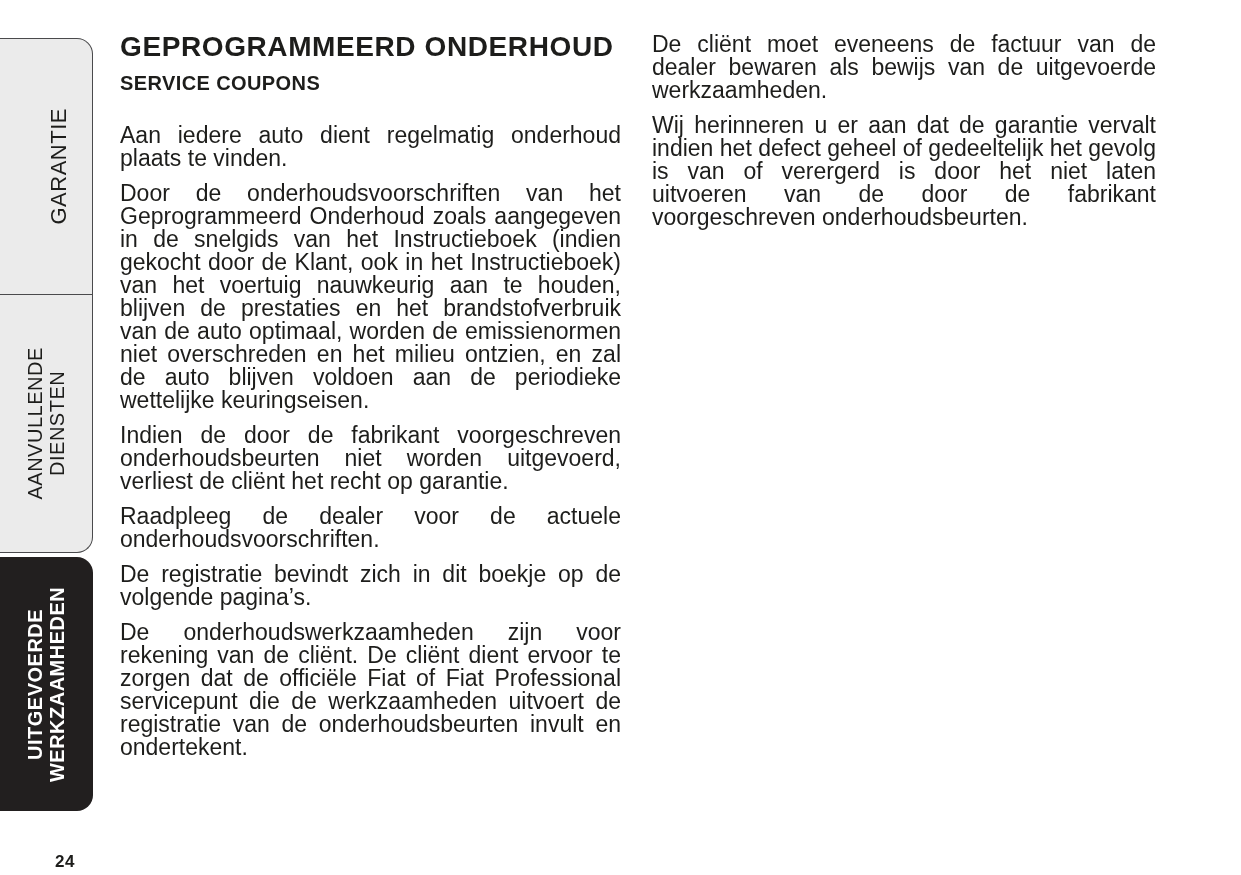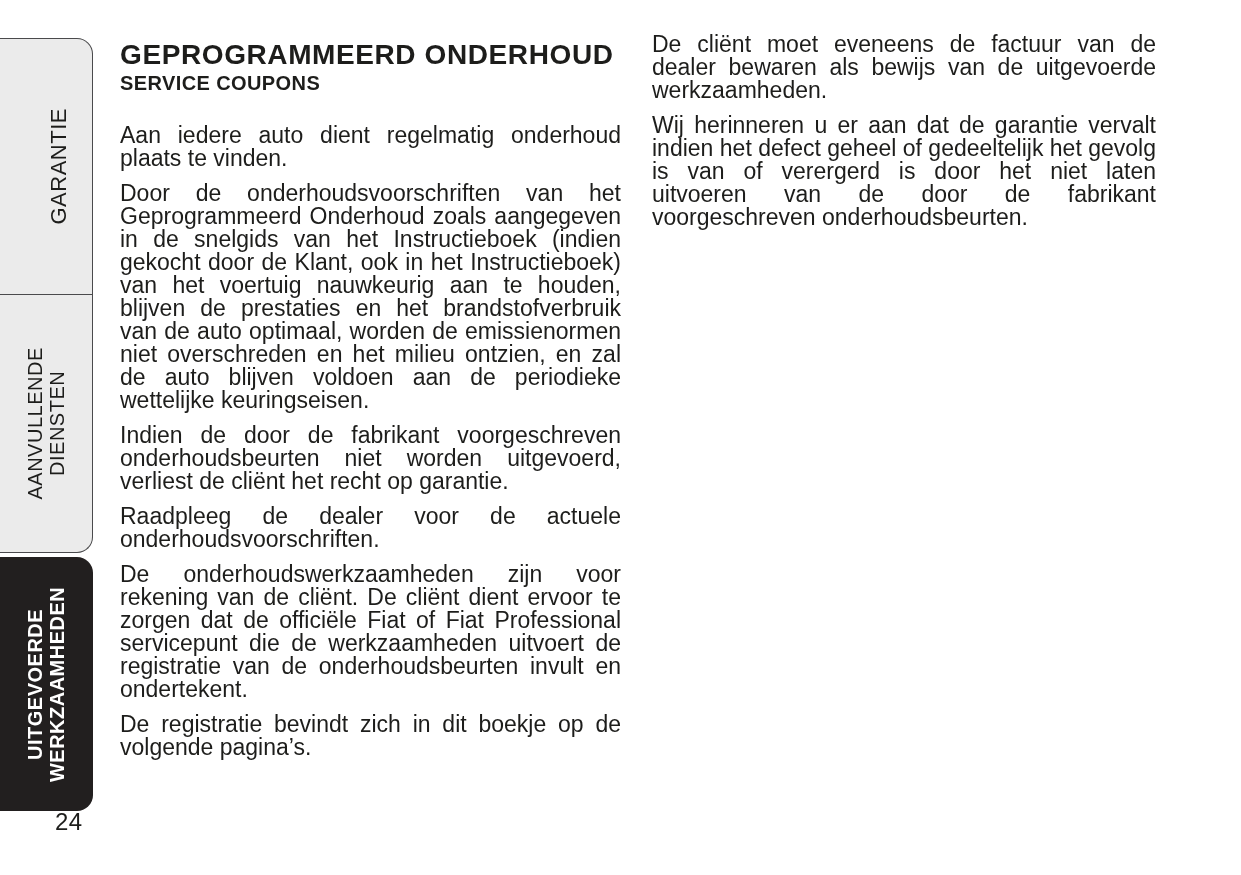--- a/index.html
+++ b/index.html
@@ -63,31 +63,31 @@
     color: #ffffff;
     font-weight: bold;
     font-size: 20px;
   }
   .tab-line { display: block; white-space: nowrap; }
 
   
   .page-number {
     position: absolute;
     left: 55px;
-    top: 808px;
-    font-size: 24px;
-    font-weight: normal;
+    top: 852px;
+    font-size: 17px;
+    font-weight: bold;
     letter-spacing: 0.5px;
   }
 
   
   .page-title {
     position: absolute;
     left: 120px;
-    top: 39px;
+    top: 31px;
     margin: 0;
     font-size: 28px;
     font-weight: bold;
     letter-spacing: 0.6px;
     white-space: nowrap;
   }
   .section-heading {
     position: absolute;
     left: 120px;
     top: 72px;
@@ -141,20 +141,20 @@
 <div class="page-number">24</div>
 
 <h1 class="page-title">GEPROGRAMMEERD ONDERHOUD</h1>
 <h2 class="section-heading">SERVICE COUPONS</h2>
 
 <div class="col col-left">
   <p>Aan iedere auto dient regelmatig onderhoud plaats te vinden.</p>
   <p>Door de onderhoudsvoorschriften van het Geprogrammeerd Onderhoud zoals aangegeven in de snelgids van het Instructieboek (indien gekocht door de Klant, ook in het Instructieboek) van het voertuig nauwkeurig aan te houden, blijven de prestaties en het brandstofverbruik van de auto optimaal, worden de emissienormen niet overschreden en het milieu ontzien, en zal de auto blijven voldoen aan de periodieke wettelijke keuringseisen.</p>
   <p>Indien de door de fabrikant voorgeschreven onderhoudsbeurten niet worden uitgevoerd, verliest de cliënt het recht op garantie.</p>
   <p>Raadpleeg de dealer voor de actuele onderhoudsvoorschriften.</p>
+  <p>De registratie bevindt zich in dit boekje op de volgende pagina’s.</p>
   <p>De onderhoudswerkzaamheden zijn voor rekening van de cliënt. De cliënt dient ervoor te zorgen dat de officiële Fiat of Fiat Professional servicepunt die de werkzaamheden uitvoert de registratie van de onderhoudsbeurten invult en ondertekent.</p>
-  <p>De registratie bevindt zich in dit boekje op de volgende pagina’s.</p>
 </div>
 
 <div class="col col-right">
   <p>De cliënt moet eveneens de factuur van de dealer bewaren als bewijs van de uitgevoerde werkzaamheden.</p>
   <p>Wij herinneren u er aan dat de garantie vervalt indien het defect geheel of gedeeltelijk het gevolg is van of verergerd is door het niet laten uitvoeren van de door de fabrikant voorgeschreven onderhoudsbeurten.</p>
 </div>
 
 </body></html>

